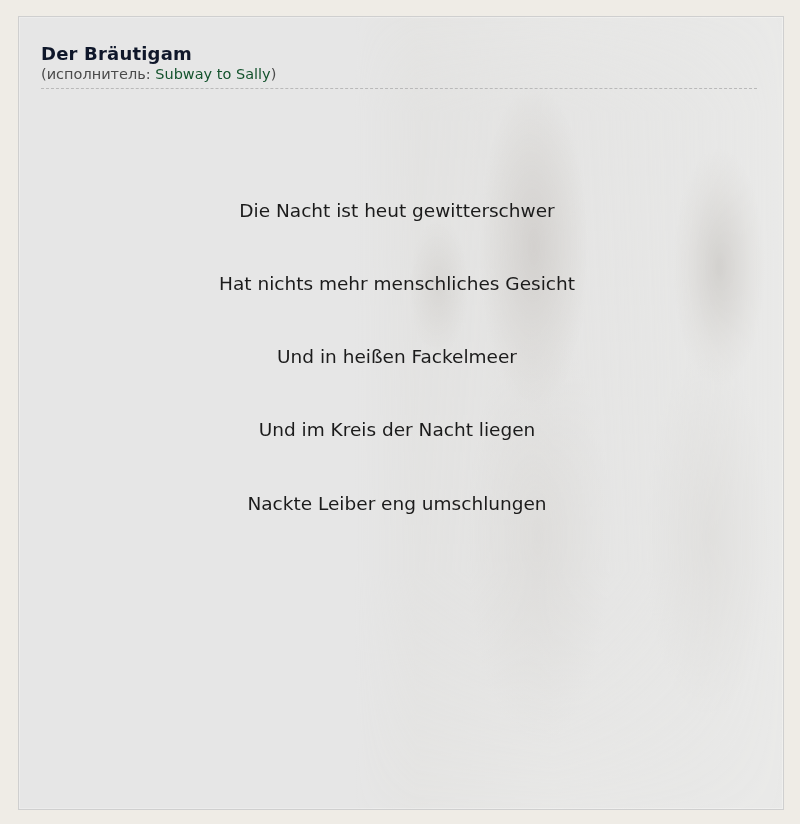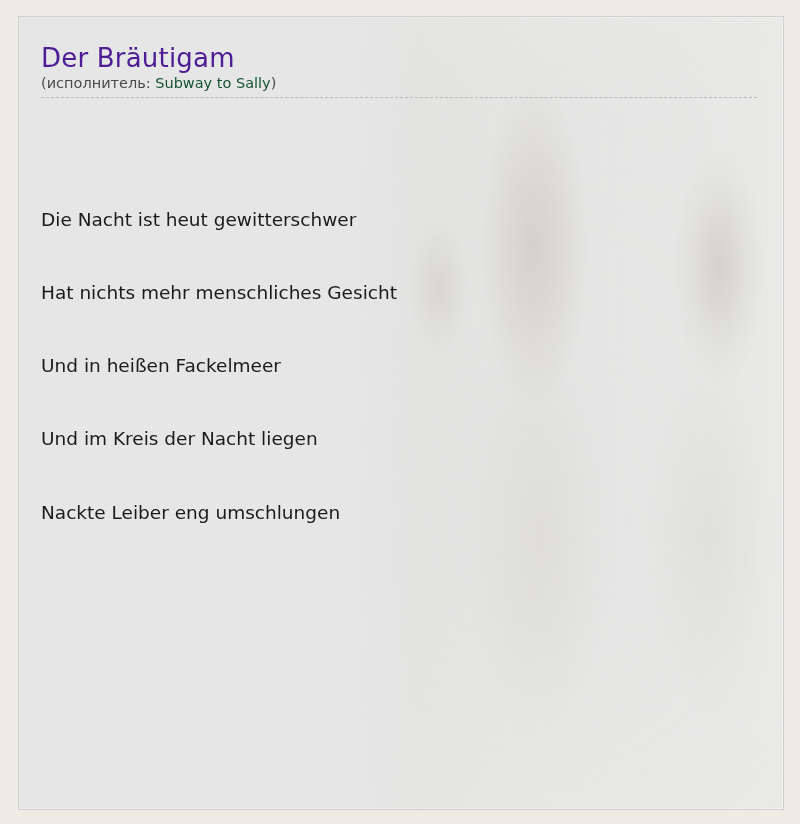--- a/index.html
+++ b/index.html
@@ -39,23 +39,23 @@
       linear-gradient(to right, rgba(230,230,230,1) 0%, rgba(230,230,230,1) 44%, rgba(222,221,218,0.6) 52%, rgba(226,225,222,0.4) 70%, rgba(232,232,230,0.75) 88%, rgba(236,236,234,1) 100%),
       linear-gradient(to bottom, rgba(236,236,234,0.9) 0%, rgba(228,227,224,0.2) 12%, rgba(226,225,222,0.1) 70%, rgba(238,238,236,0.95) 100%);
   }
   .content {
     position: absolute;
     inset: 0;
     padding: 26px 30px 20px 22px;
     box-sizing: border-box;
   }
   .song-title {
-    font-size: 26px;
-    color: #4c1d95;
-    font-weight: normal;
+    font-size: 18px;
+    color: #0f172a;
+    font-weight: bold;
     margin: 0 0 2px 0;
     letter-spacing: 0.2px;
   }
   .performer-line {
     font-size: 14.5px;
     color: #4a4a4a;
     padding-bottom: 6px;
     border-bottom: 1px dashed #b9b9b9;
     margin-bottom: 12px;
     width: 716px;
@@ -68,21 +68,21 @@
   }
   .lyrics {
     font-size: 18.5px;
     color: #1b1b1b;
     line-height: 24.4px;
     white-space: pre-wrap;
     margin: 0;
     font-family: "DejaVu Sans", sans-serif;
   }
   .stanza { margin: 0 0 24px 0; }
-  .stanza:last-child { margin-bottom: 0; }
+  .stanza:last-child { margin-bottom: 0; text-align: center; }
   .line { display: block; }
 </style>
 </head>
 <body>
 
 <div class="page-frame">
   <div class="photo-backdrop"></div>
   <div class="content">
     <h1 class="song-title">Der Bräutigam</h1>
     <div class="performer-line">

